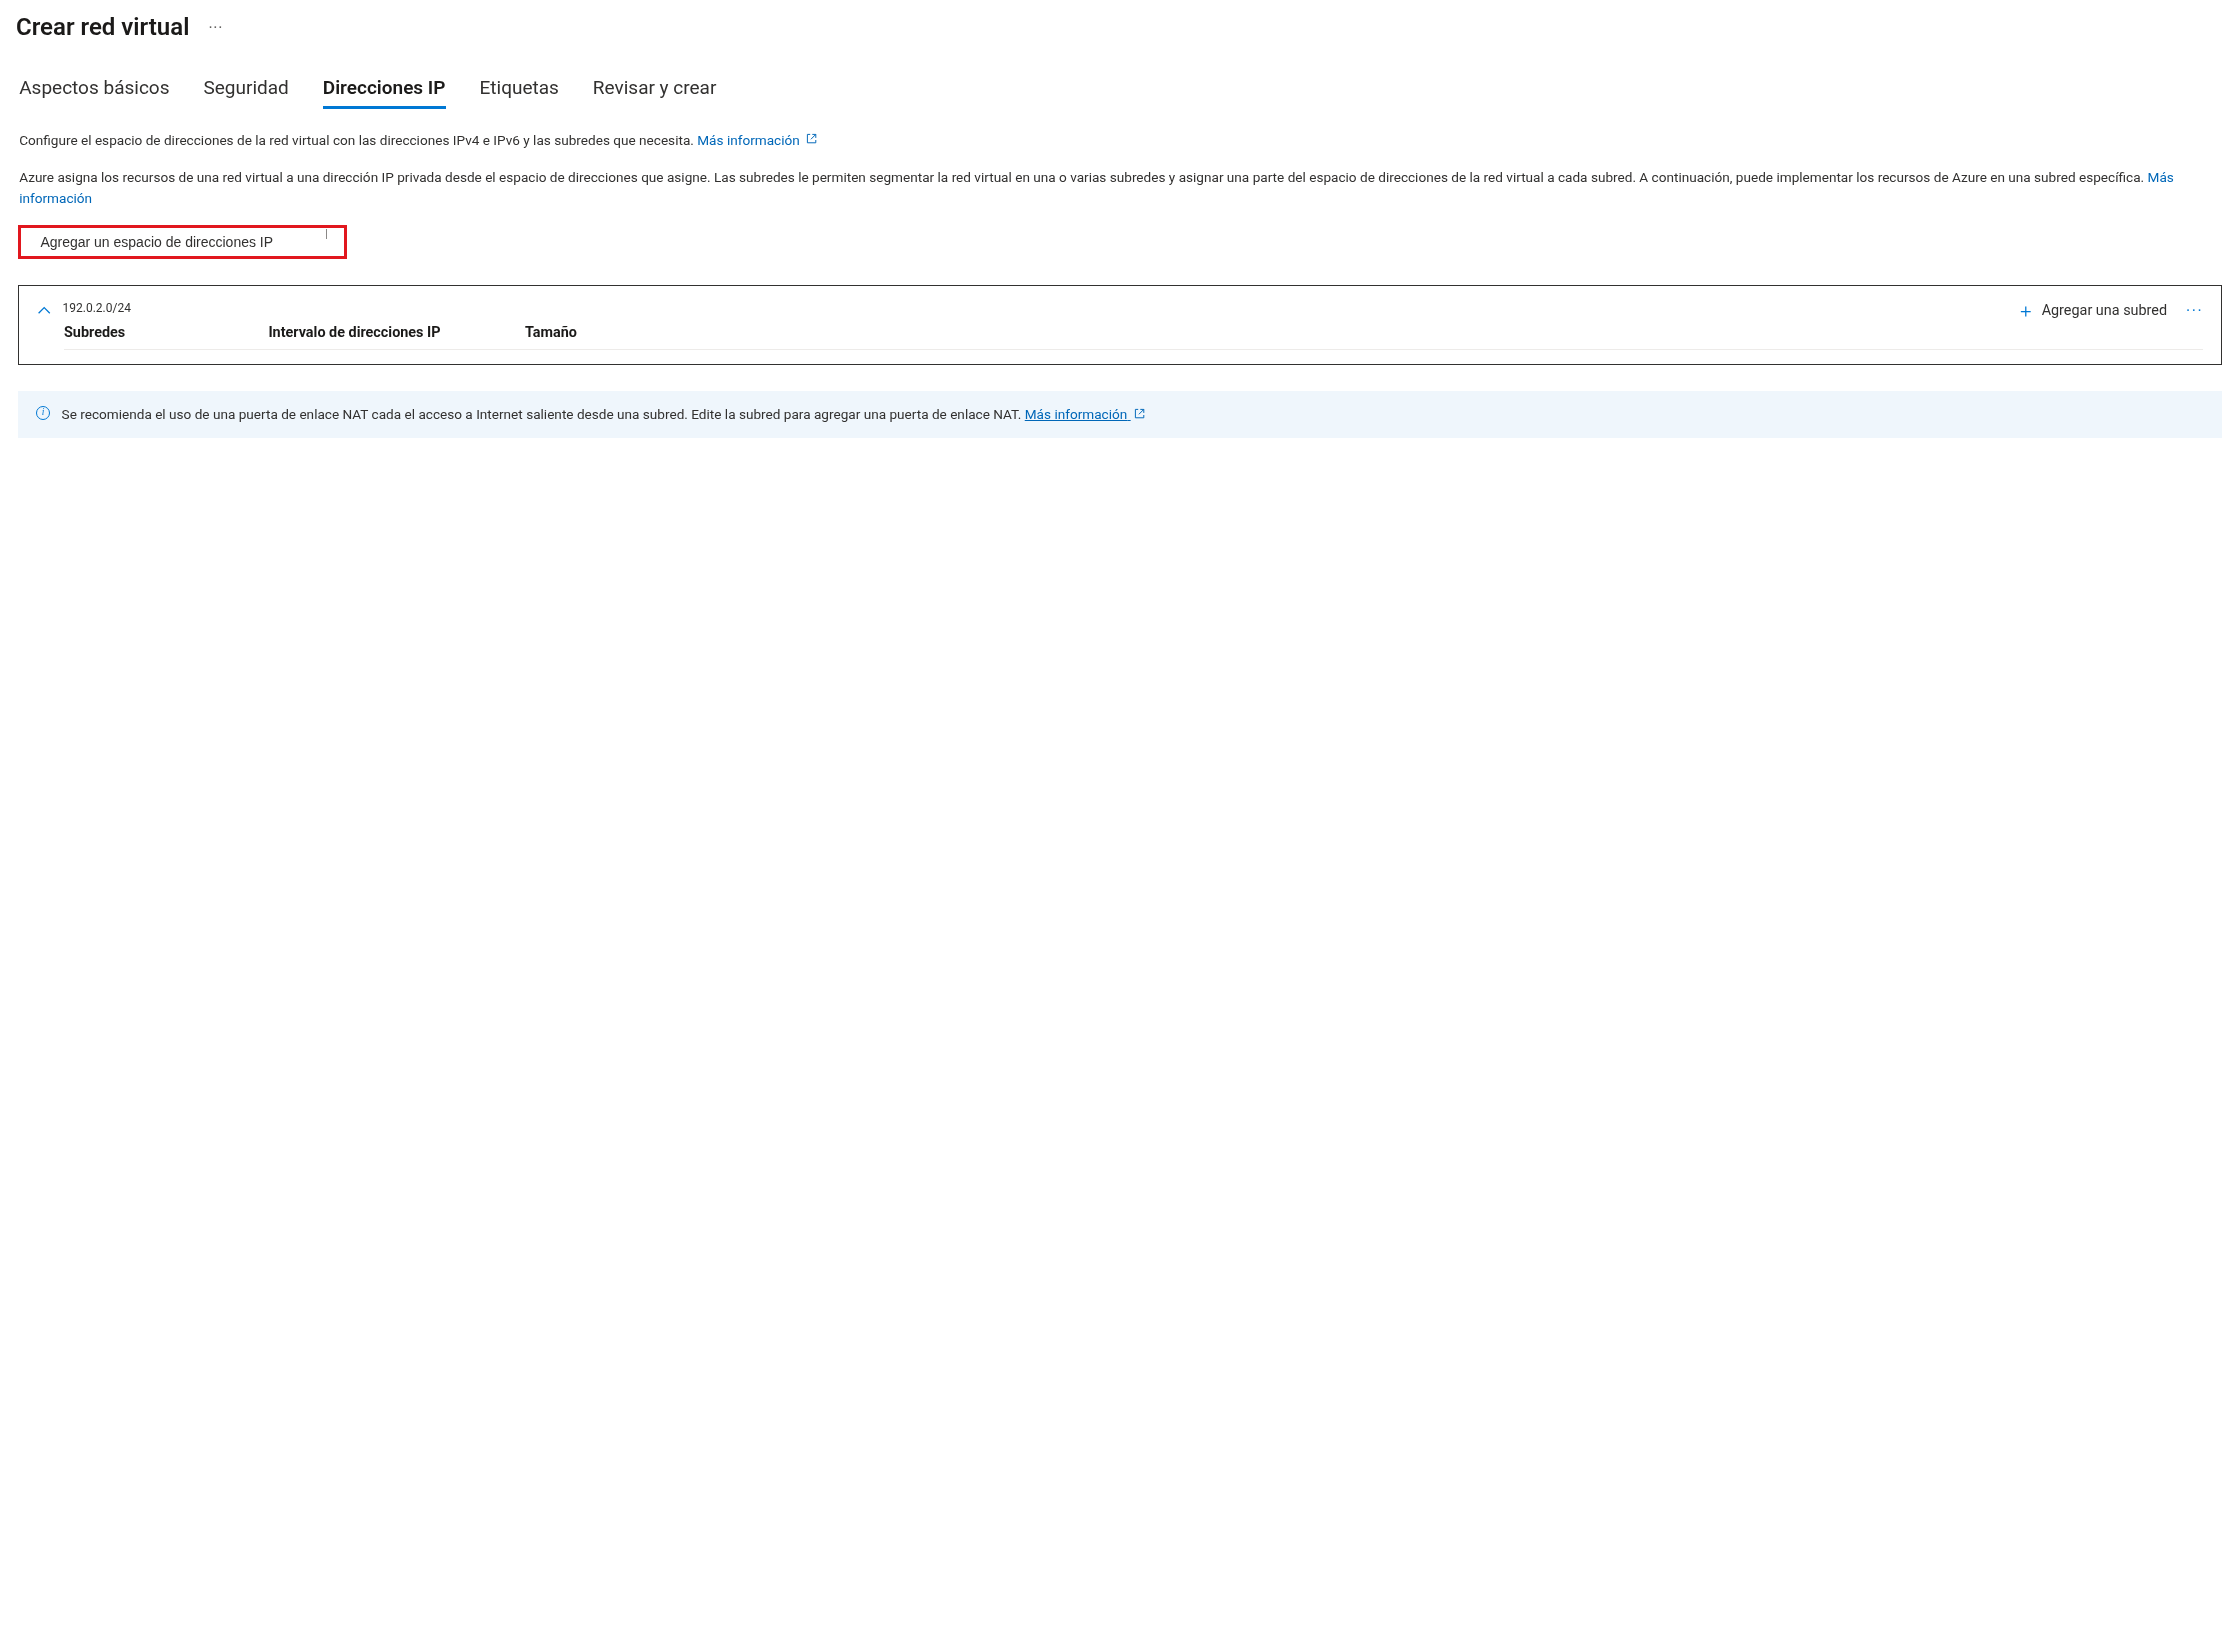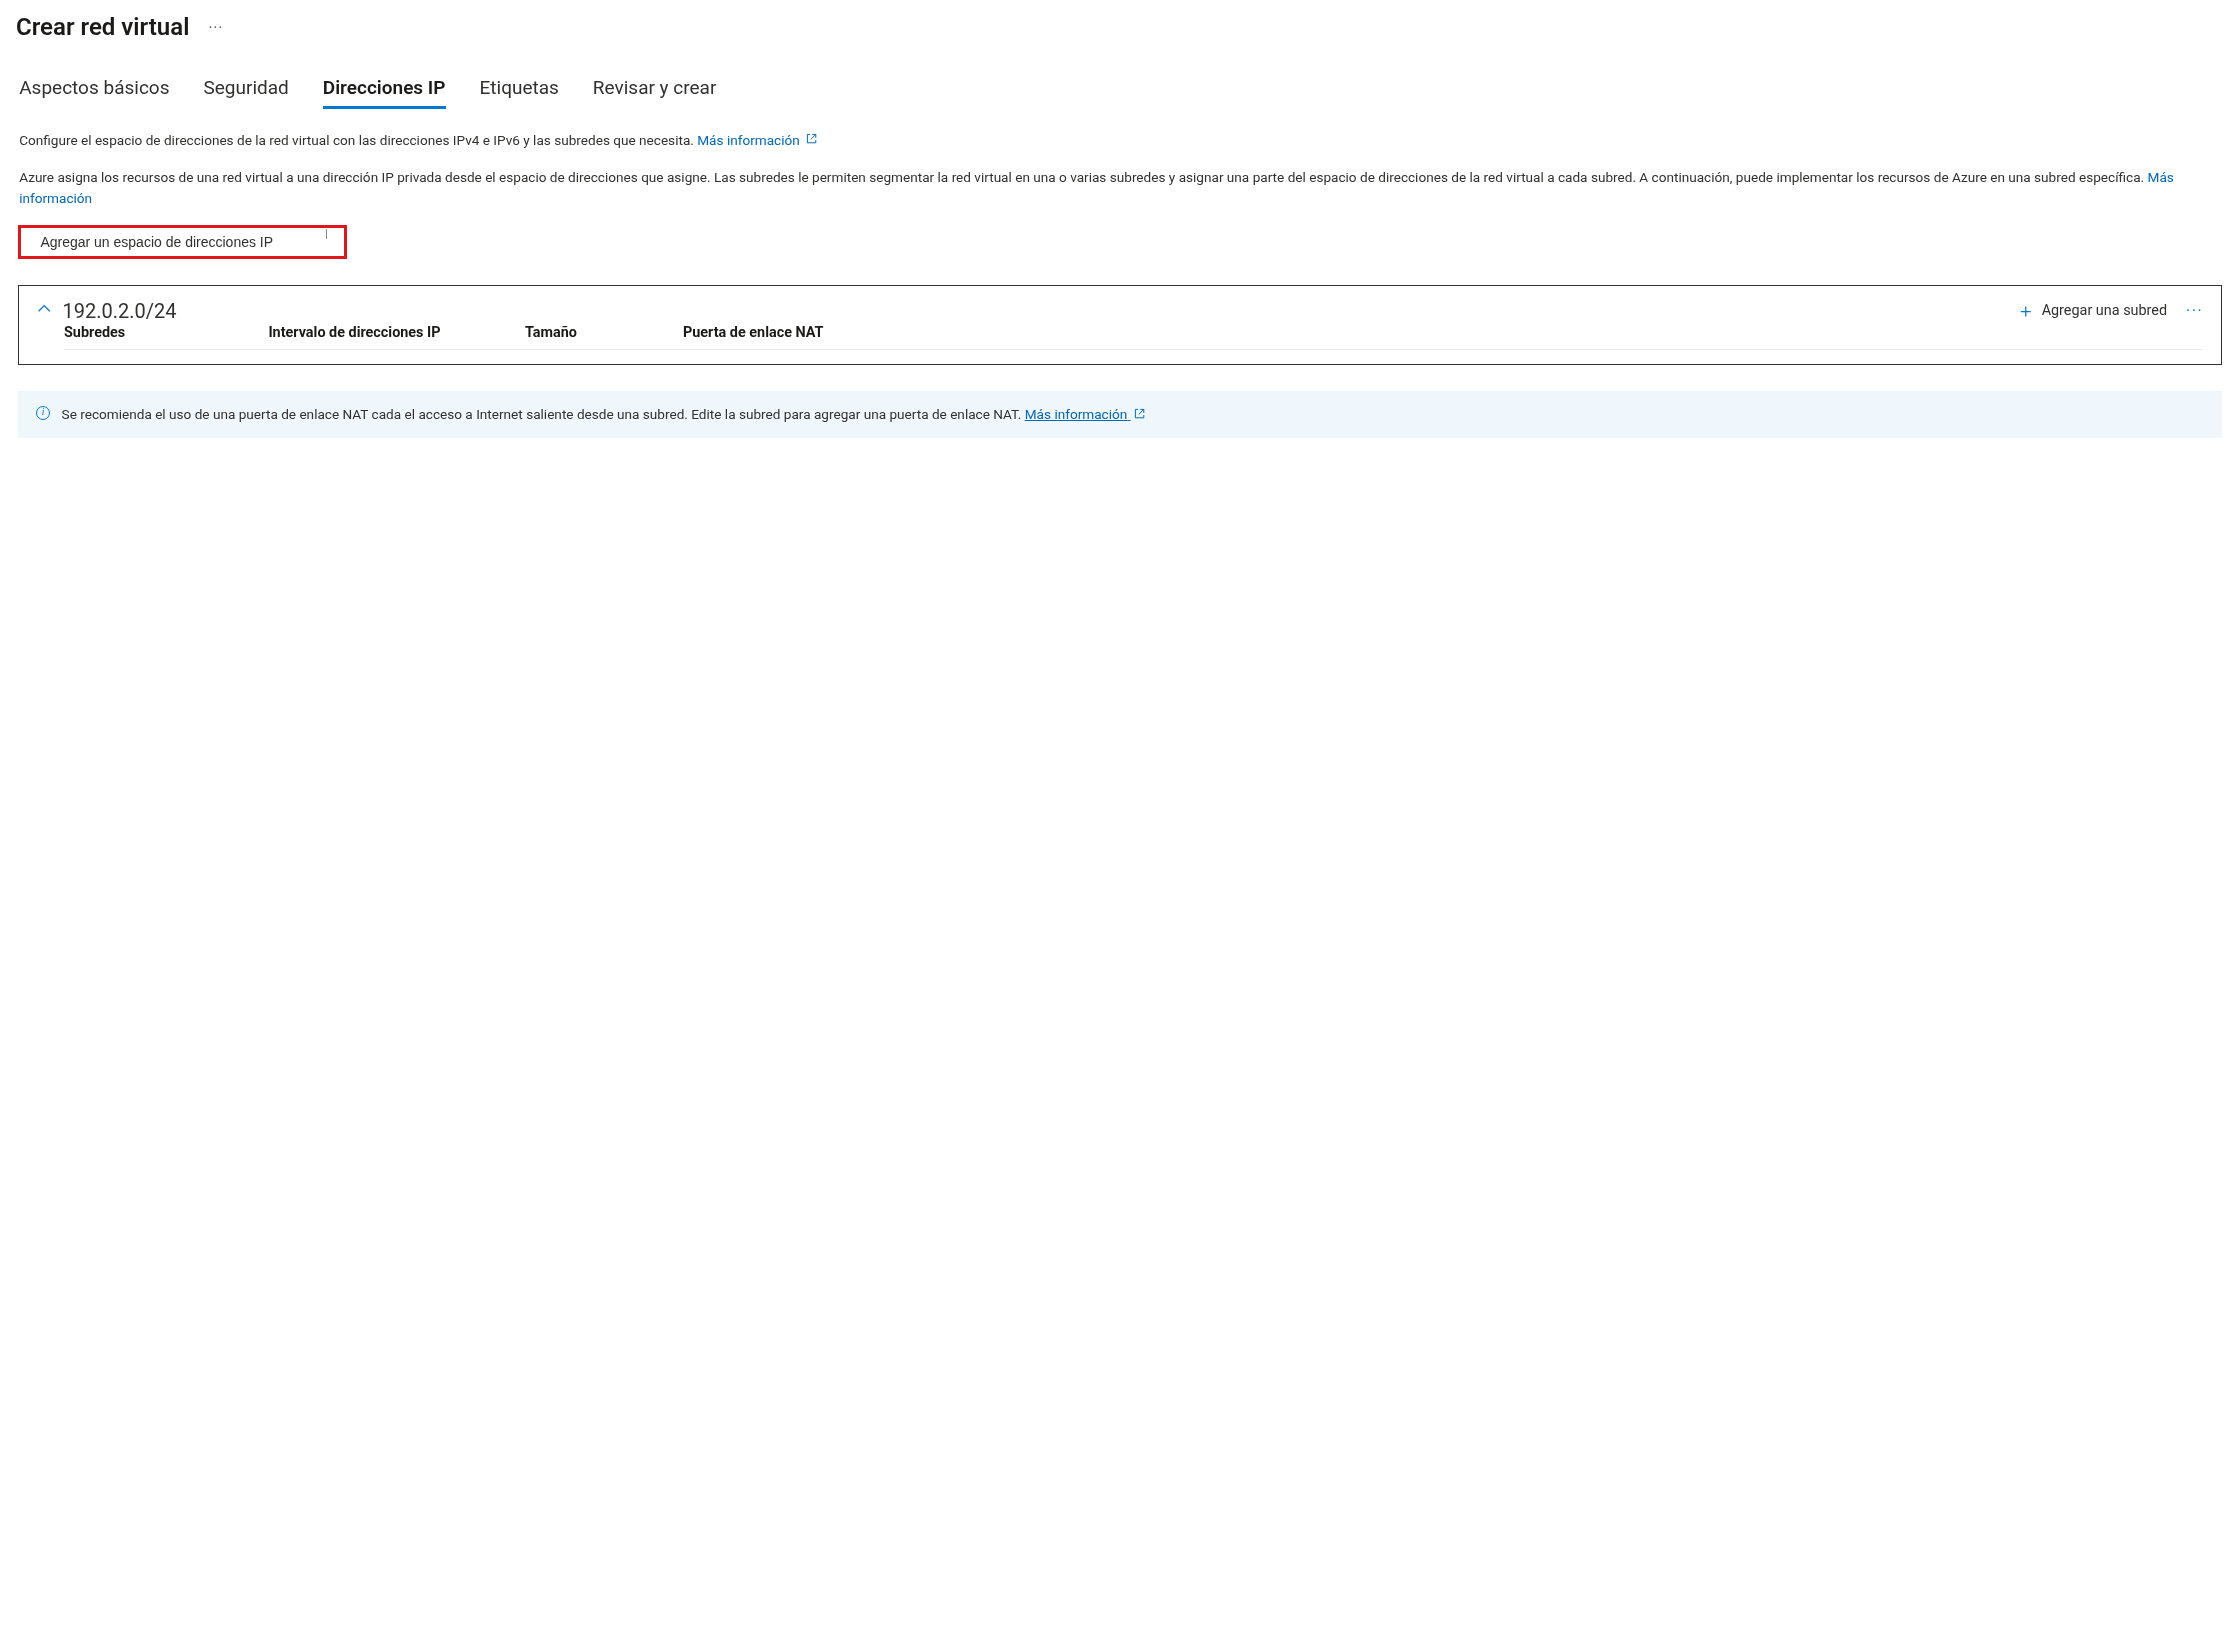--- a/index.html
+++ b/index.html
@@ -117,21 +117,21 @@
       align-items: flex-start;
       gap: 11.2px;
     }
     .chevron {
       color: #0078d4;
       font-size: 14.4px;
       cursor: pointer;
       margin-top: 1.6px;
     }
     .ip-title {
-      font-size: 20px;
+      font-size: 12px;
       color: #323130;
     }
     .ip-header-right {
       display: flex;
       align-items: center;
       gap: 19px;
     }
     .add-subnet {
       display: flex;
       align-items: center;
@@ -266,21 +266,20 @@
       <span class="more-icon-blue">···</span>
     </div>
   </div>
 
 
   <div class="subnet-table">
     <div class="subnet-table-header">
       <div class="col-subnets">Subredes</div>
       <div class="col-range">Intervalo de direcciones IP</div>
       <div class="col-size">Tamaño</div>
-      <div class="col-nat">Puerta de enlace NAT</div>
     </div>
   </div>
 </div>
 
 <div class="info-box">
   <div class="info-icinstead-wrap info-icon-wrap">
     <div class="info-icon">i</div>
   </div>
   <div>
     <span>Se recomienda el uso de una puerta de enlace NAT cada el acceso a Internet saliente desde una subred. Edite la subred para agregar una puerta de enlace NAT.</span>

